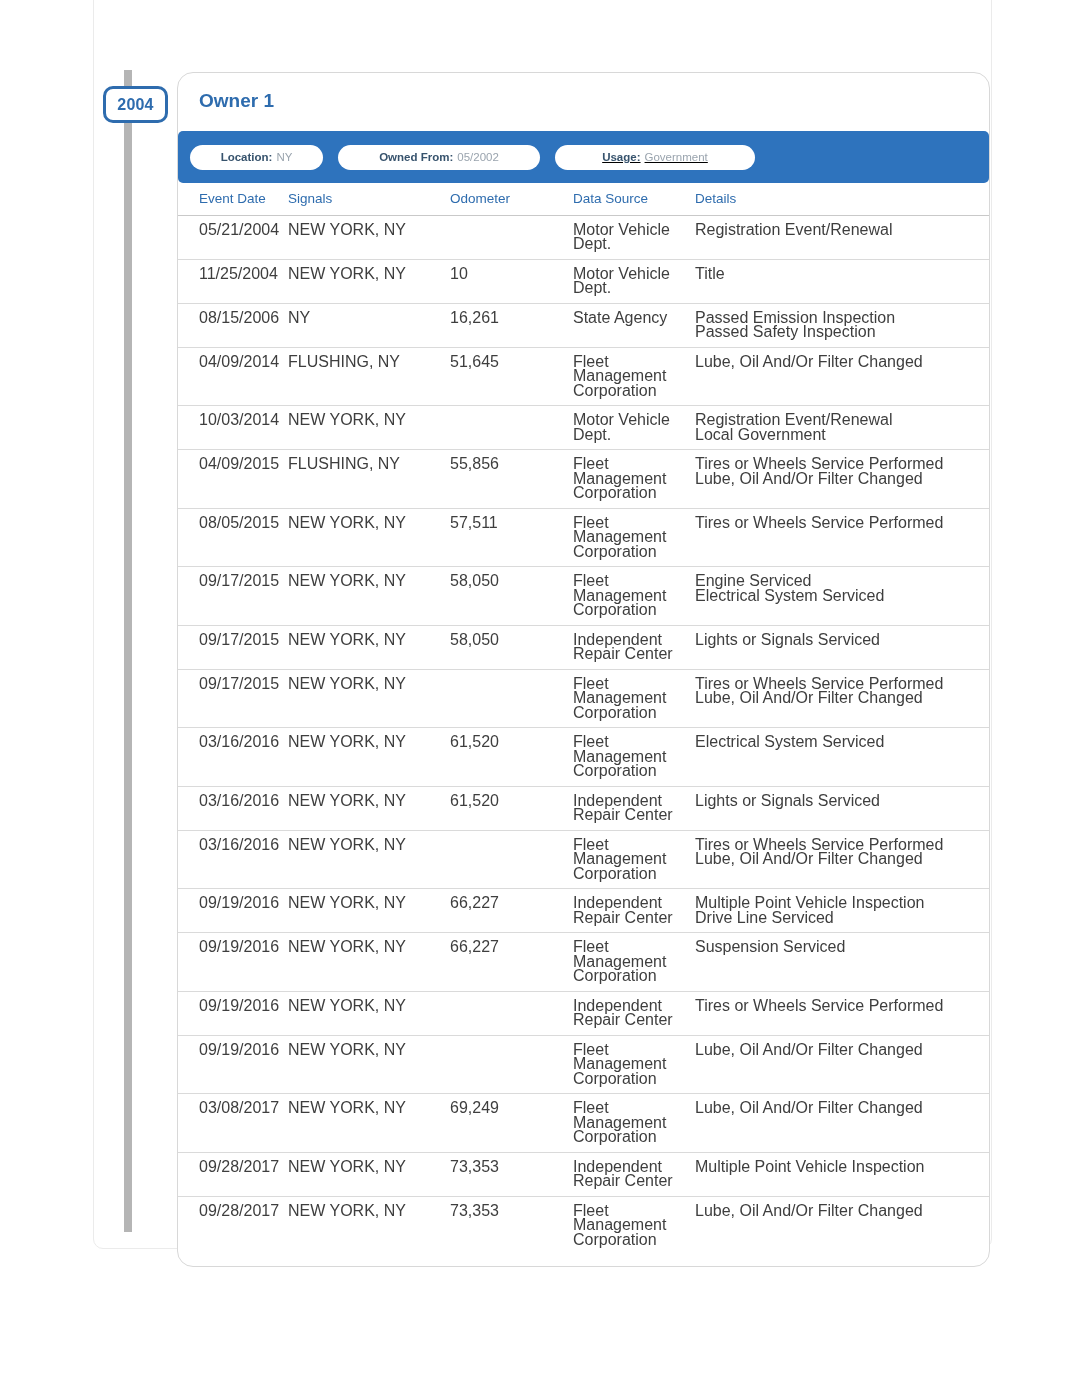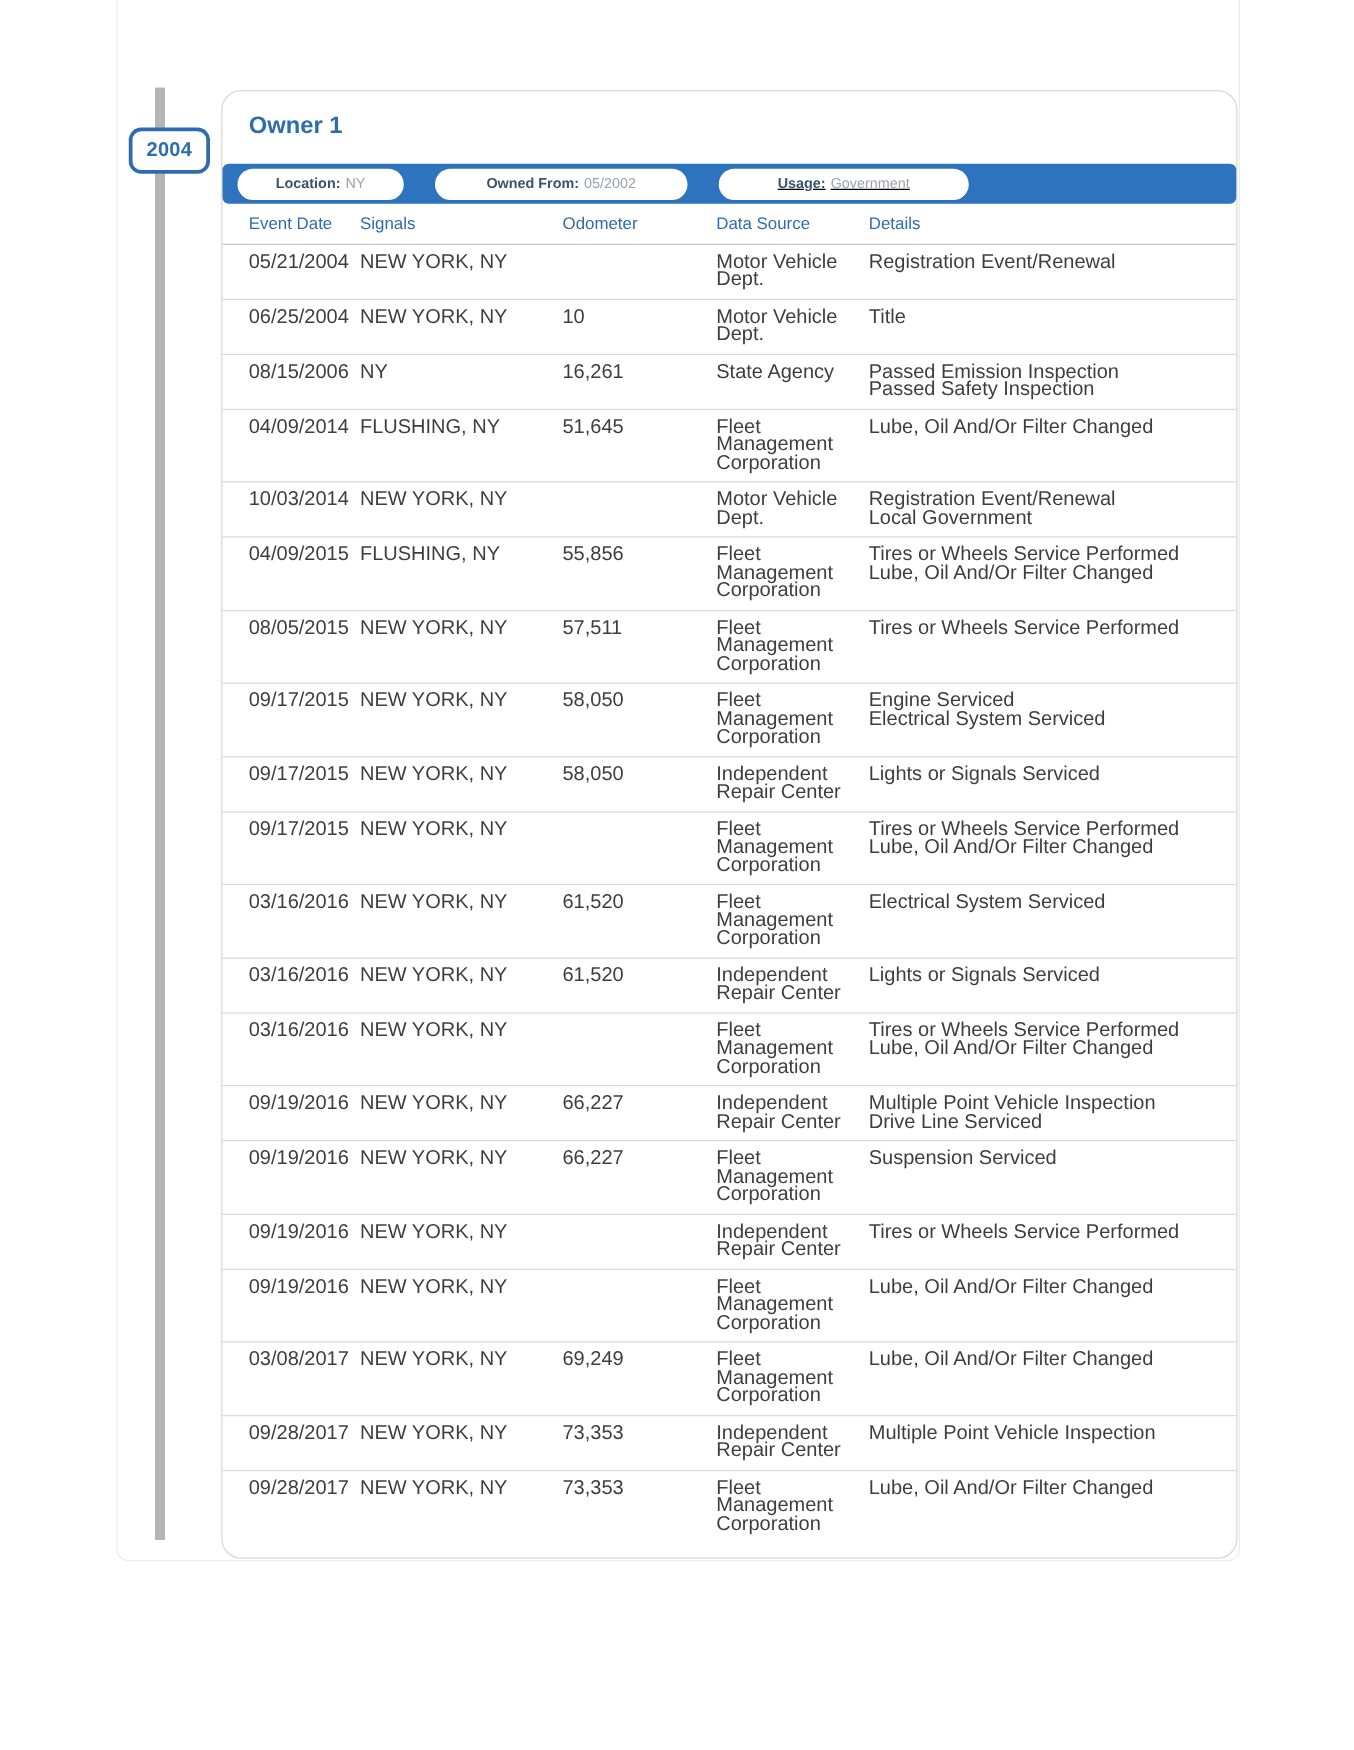--- a/index.html
+++ b/index.html
@@ -15,37 +15,37 @@
   .page-panel{
     position:absolute;left:93px;top:-14px;width:897px;height:1261px;
     background:#ffffff;border:1px solid #ebebeb;border-radius:10px;
   }
   
   .timeline-line{
     position:absolute;left:124px;top:70px;width:8px;height:1162px;
     background:var(--timeline,#b5b5b5);
   }
   .year-badge{
-    position:absolute;left:103px;top:102px;width:59px;height:31px;
+    position:absolute;left:103px;top:86px;width:59px;height:31px;
     background:#ffffff;border:3px solid var(--heading,#2e6cae);border-radius:10px;
     display:flex;align-items:center;justify-content:center;
     color:var(--heading,#2e6cae);font-weight:bold;font-size:16px;letter-spacing:0.2px;
   }
   
   .owner-card{
     position:absolute;left:177px;top:72px;width:811px;
     background:#ffffff;border:1px solid #d8d8d8;border-radius:16px;
   }
   .owner-title{
     margin:16px 0 0 21px;font-size:19px;line-height:23px;font-weight:bold;
     color:var(--heading,#2e6cae);
   }
   .owner-bar{
-    margin-top:19px;height:32px;background:var(--accent,#2e73bd);border-radius:5px;
-    display:flex;align-items:center;padding-left:12px;gap:25px;box-sizing:border-box;
+    margin-top:19px;height:52px;background:var(--accent,#2e73bd);border-radius:5px;
+    display:flex;align-items:center;padding-left:12px;gap:15px;box-sizing:border-box;
   }
   .pill{
     background:#ffffff;border-radius:13px;height:25px;
     display:flex;align-items:center;justify-content:center;gap:4px;
     font-size:11.5px;box-sizing:border-box;
   }
   .pill-location{width:133px;}
   .pill-owned{width:202px;}
   .pill-usage{width:200px;text-decoration:underline;}
   .pill .p-label{font-weight:bold;color:var(--pill-label,#37536d);}
@@ -107,21 +107,21 @@
   <div id="table-body">
   <div class="trow">
     <div class="cell c-date">05/21/2004</div>
     <div class="cell c-loc">NEW YORK, NY</div>
     <div class="cell c-odo"></div>
     <div class="cell c-src">Motor Vehicle Dept.</div>
     <div class="cell c-det">Registration Event/Renewal</div>
   </div>
 
   <div class="trow">
-    <div class="cell c-date">06/25/2004</div>
+    <div class="cell c-date">11/25/2004</div>
     <div class="cell c-loc">NEW YORK, NY</div>
     <div class="cell c-odo">10</div>
     <div class="cell c-src">Motor Vehicle Dept.</div>
     <div class="cell c-det">Title</div>
   </div>
 
   <div class="trow">
     <div class="cell c-date">08/15/2006</div>
     <div class="cell c-loc">NY</div>
     <div class="cell c-odo">16,261</div>

